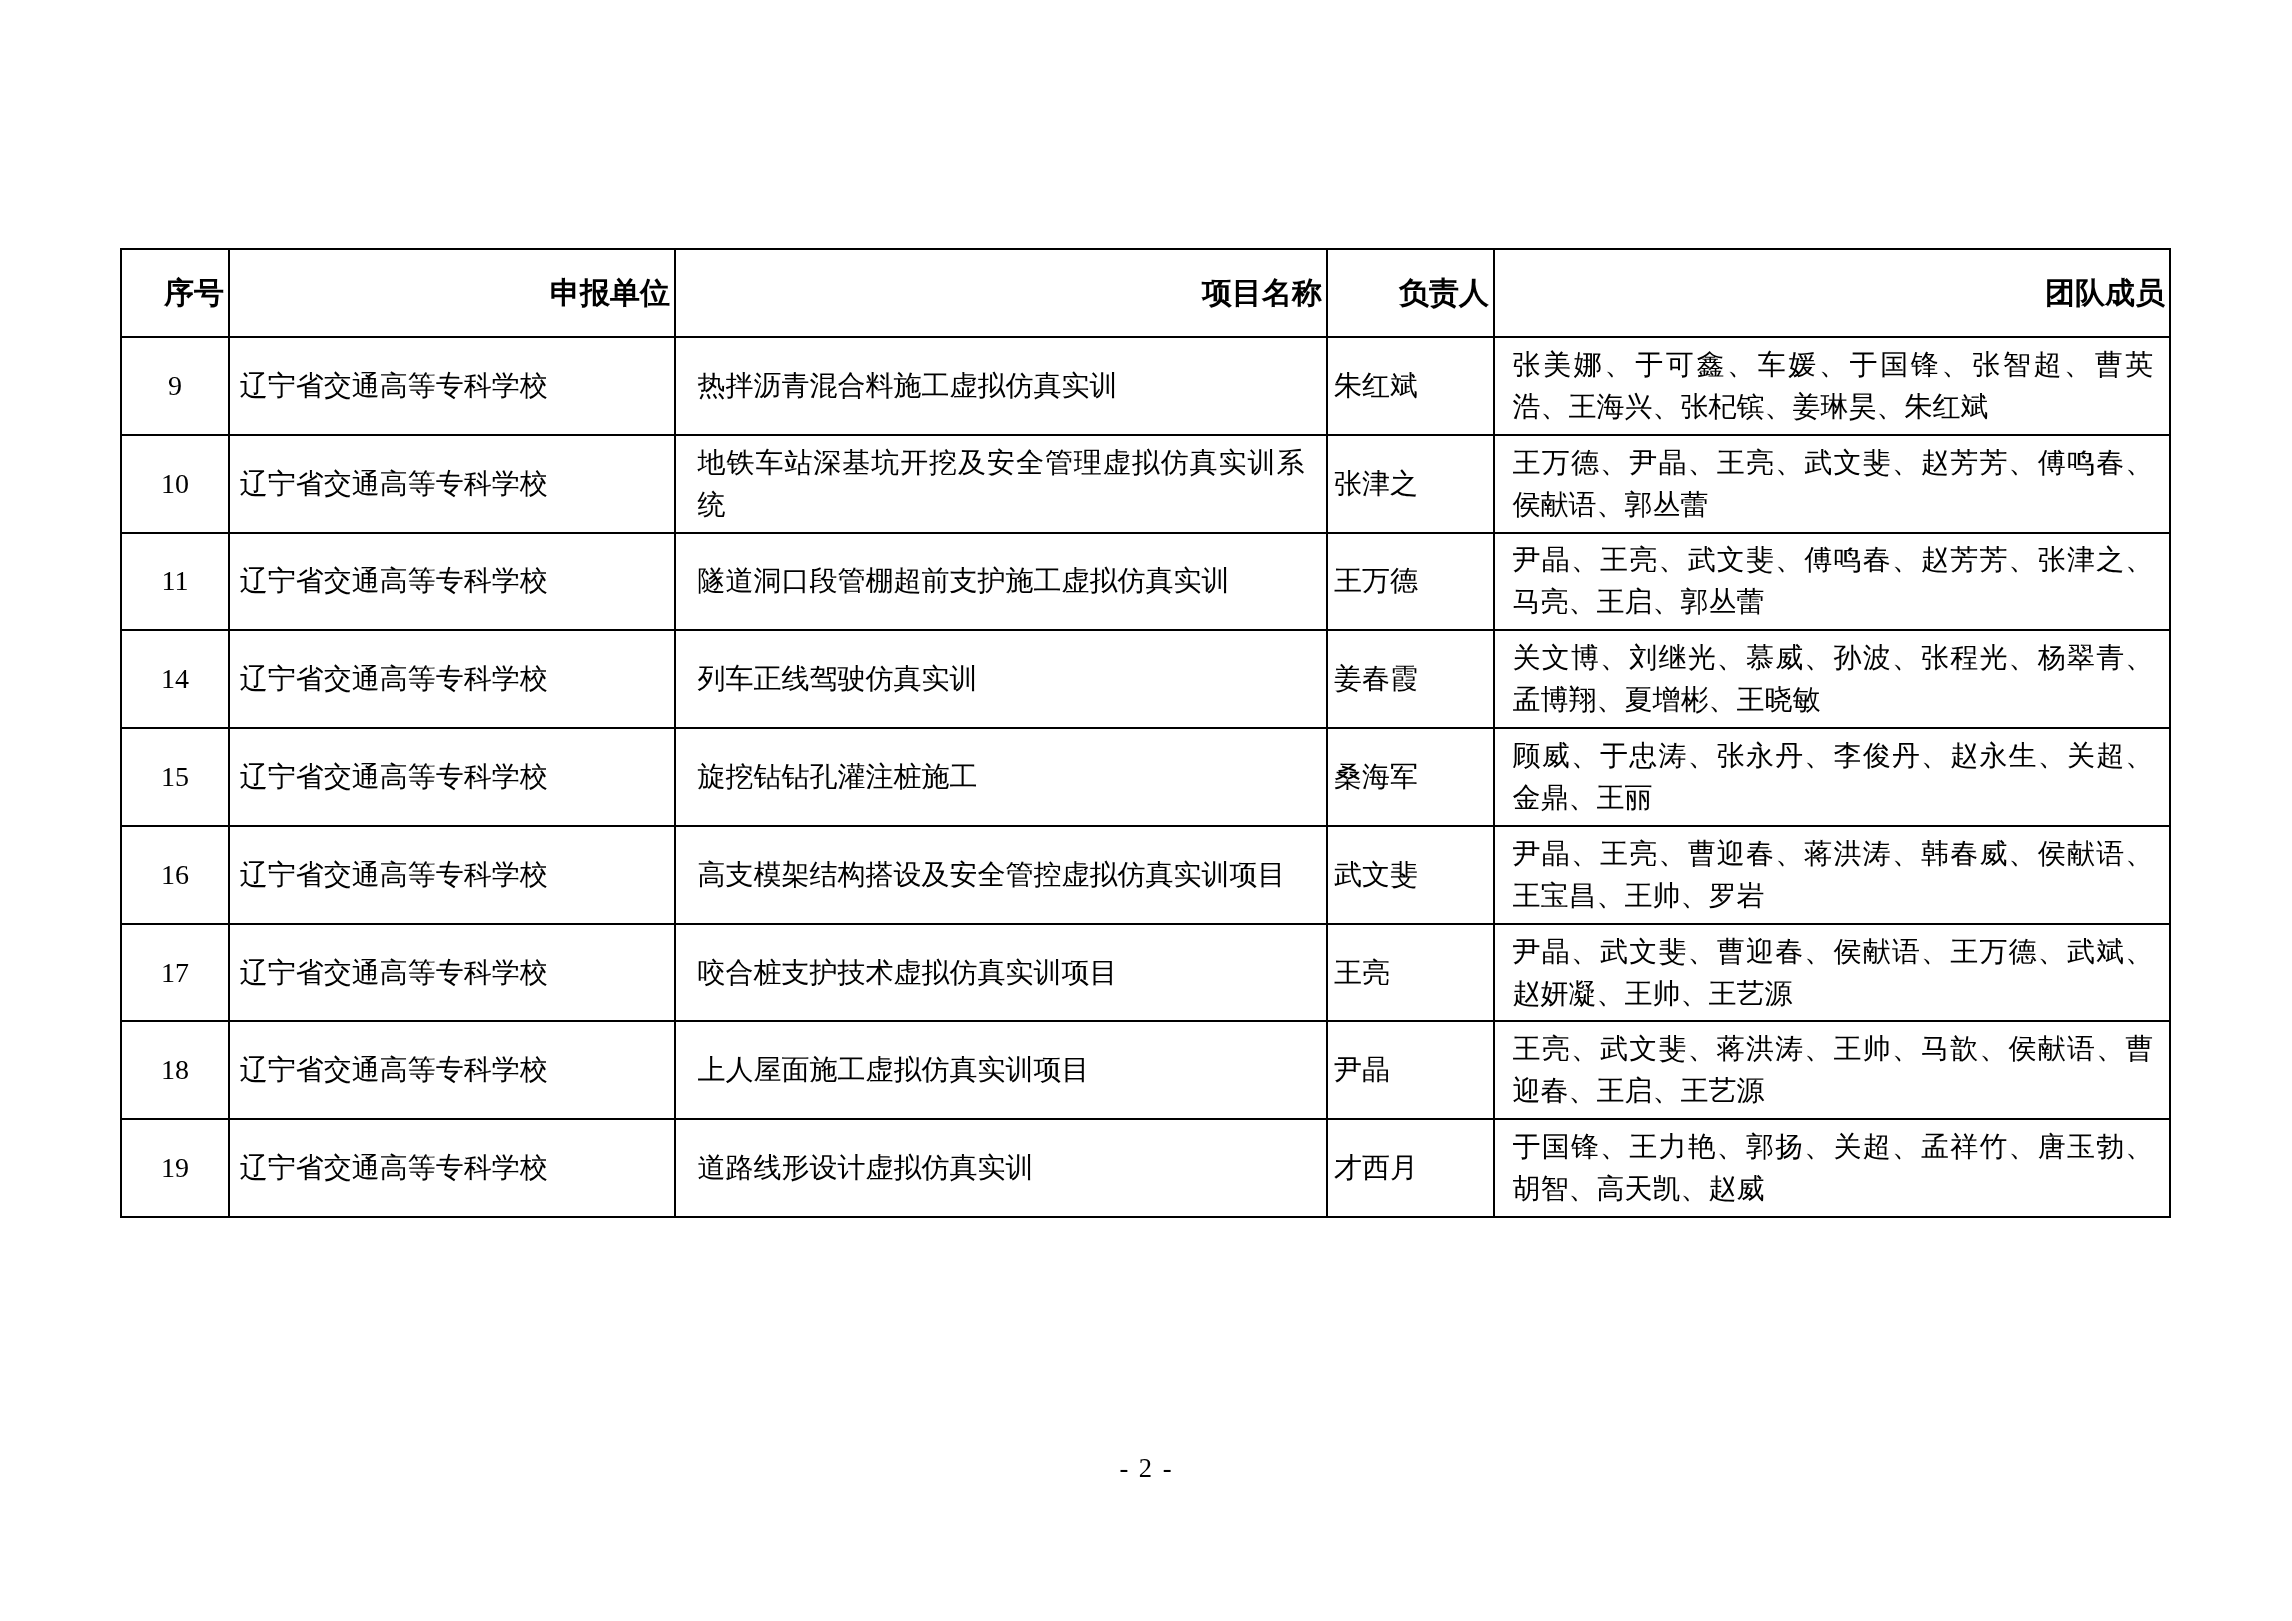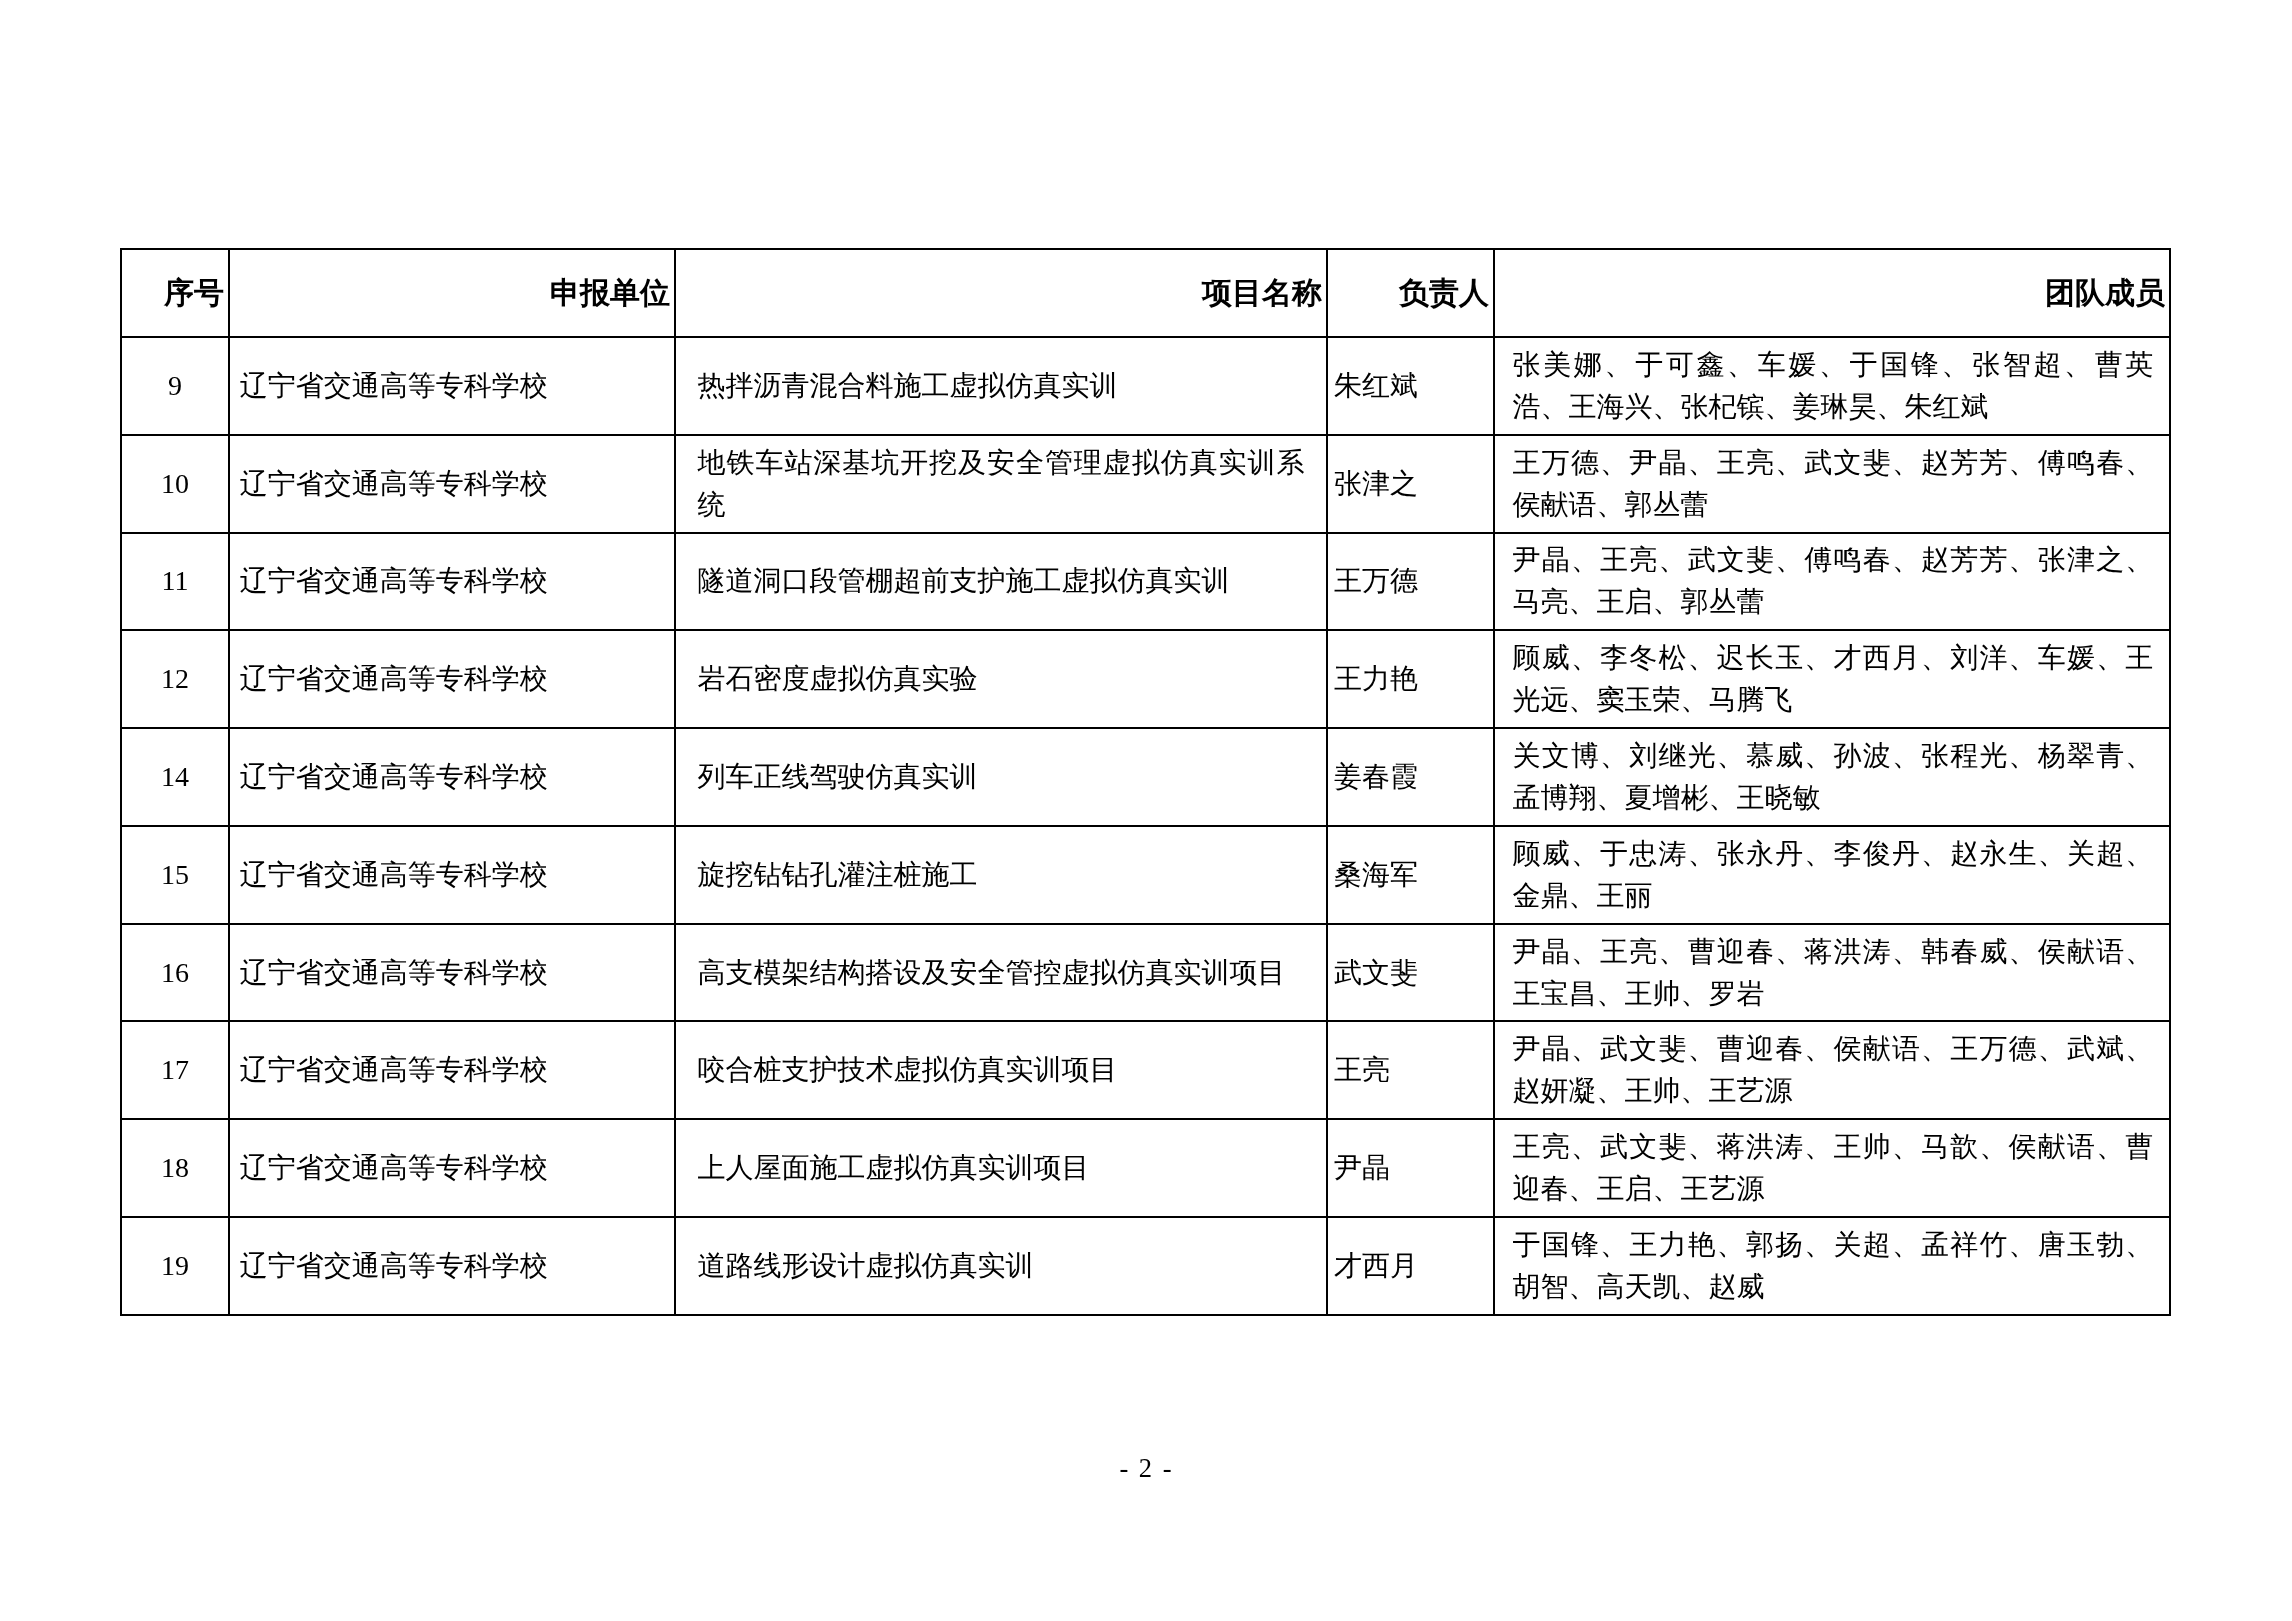--- a/index.html
+++ b/index.html
@@ -110,27 +110,20 @@
   </tr>
 
   <tr>
     <td class="c-serial">11</td>
     <td class="c-unit">辽宁省交通高等专科学校</td>
     <td class="c-project">隧道洞口段管棚超前支护施工虚拟仿真实训</td>
     <td class="c-leader">王万德</td>
     <td class="c-team">尹晶、王亮、武文斐、傅鸣春、赵芳芳、张津之、马亮、王启、郭丛蕾</td>
   </tr>
 
-  <tr>
-    <td class="c-serial">12</td>
-    <td class="c-unit">辽宁省交通高等专科学校</td>
-    <td class="c-project">岩石密度虚拟仿真实验</td>
-    <td class="c-leader">王力艳</td>
-    <td class="c-team">顾威、李冬松、迟长玉、才西月、刘洋、车媛、王光远、窦玉荣、马腾飞</td>
-  </tr>
 
 
   <tr>
     <td class="c-serial">14</td>
     <td class="c-unit">辽宁省交通高等专科学校</td>
     <td class="c-project">列车正线驾驶仿真实训</td>
     <td class="c-leader">姜春霞</td>
     <td class="c-team">关文博、刘继光、慕威、孙波、张程光、杨翠青、孟博翔、夏增彬、王晓敏</td>
   </tr>
 

